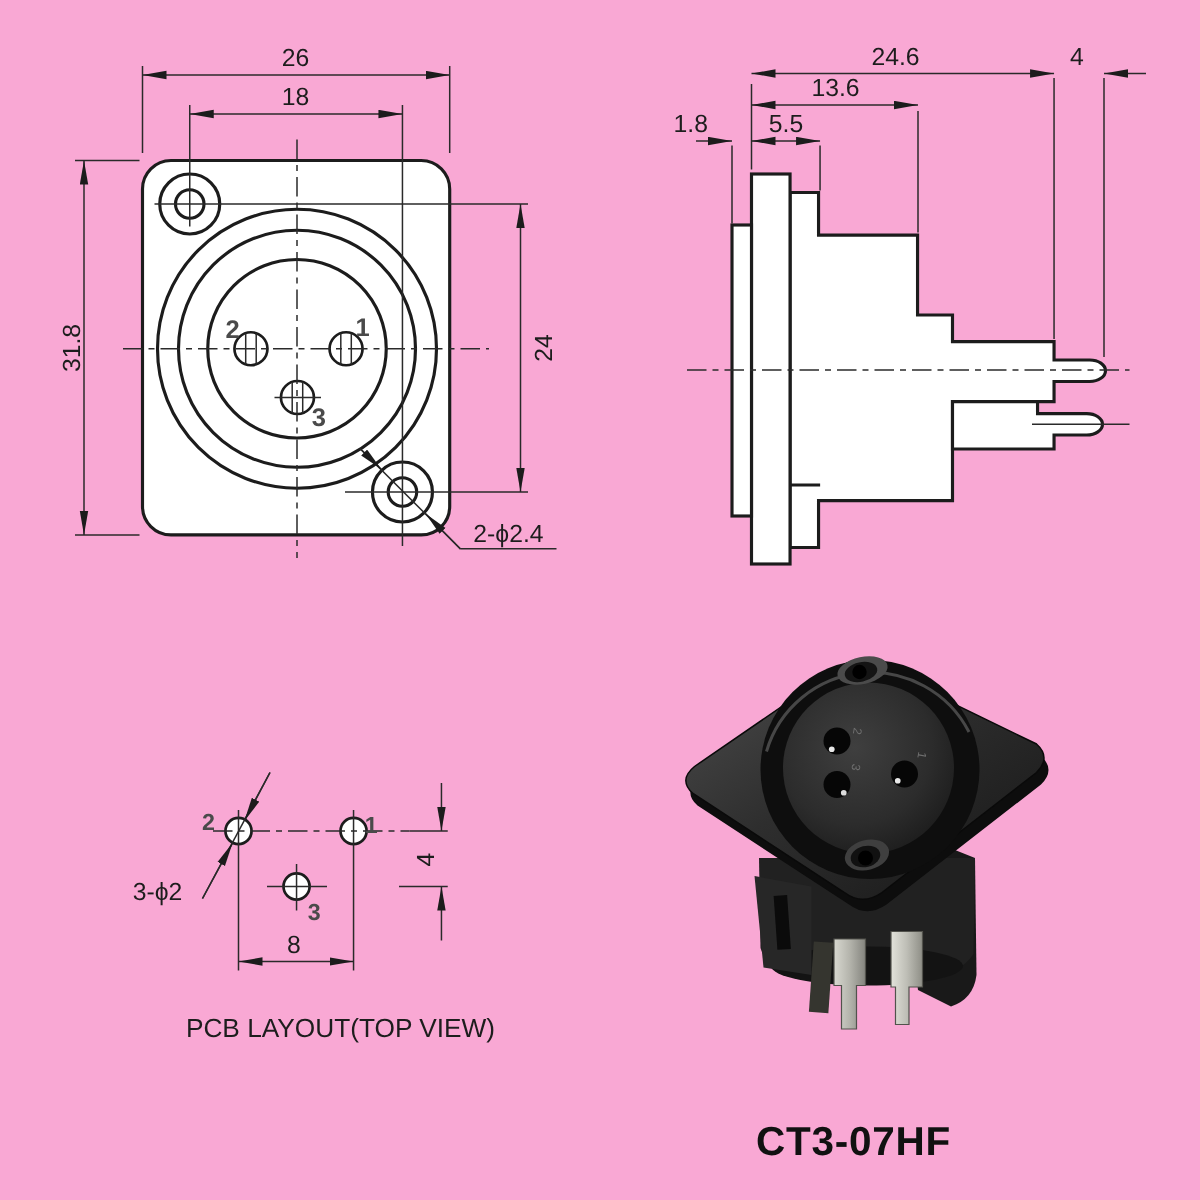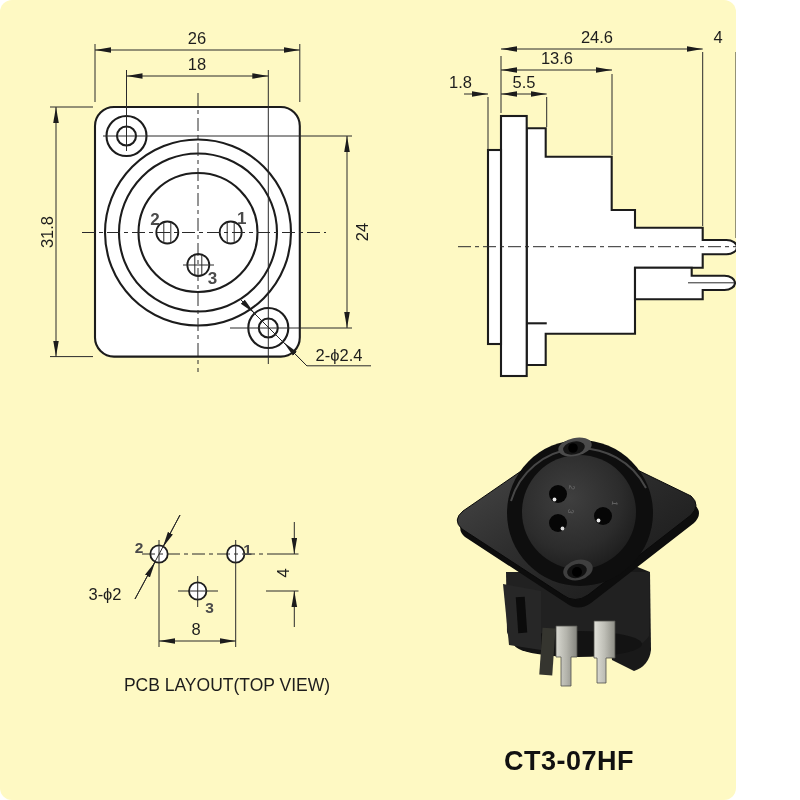--- a/index.html
+++ b/index.html
@@ -1,17 +1,17 @@
 <!DOCTYPE html>
 <html><head>
 <meta charset="utf-8">
 <style>
   html,body{margin:0;padding:0;background:#ffffff;}
-  #canvas{position:relative;width:736px;height:800px;background:#fef9c3;overflow:hidden;
-          font-family:"Liberation Sans","DejaVu Sans",sans-serif;border-radius:12px;}
+  #canvas{position:relative;width:800px;height:800px;background:#f9a8d4;overflow:hidden;
+          font-family:"Liberation Sans","DejaVu Sans",sans-serif;}
   svg text{font-family:"Liberation Sans","DejaVu Sans",sans-serif;}
   .thick{stroke:#1c1c1c;stroke-width:2.1;fill:none;stroke-linecap:square;}
   .thickw{stroke:#1c1c1c;stroke-width:2.1;fill:#fff;stroke-linejoin:miter;}
   .med{stroke:#1c1c1c;stroke-width:1.8;fill:#fff;}
   .thin{stroke:#2a2a2a;stroke-width:1;fill:none;stroke-linecap:butt;}
   .cl{stroke:#2a2a2a;stroke-width:1;fill:none;stroke-dasharray:13,4,4,4;}
   .dim{font-size:16.5px;fill:#1d1d1d;text-anchor:middle;}
   .lbl{font-size:17px;font-weight:bold;fill:#4a4a4a;text-anchor:middle;}
   .lblp{font-size:15.5px;font-weight:bold;fill:#4a4a4a;text-anchor:middle;}
   .cap{font-size:17.5px;fill:#1d1d1d;text-anchor:middle;}

